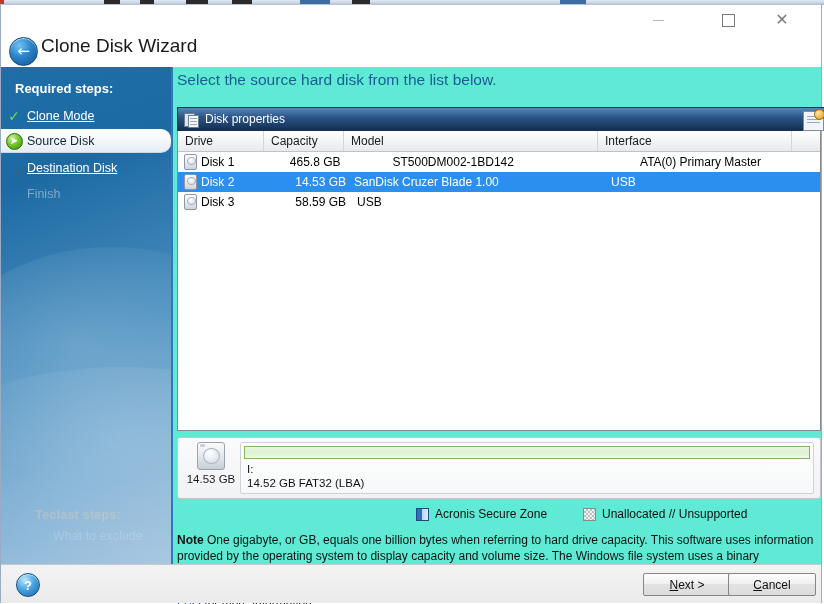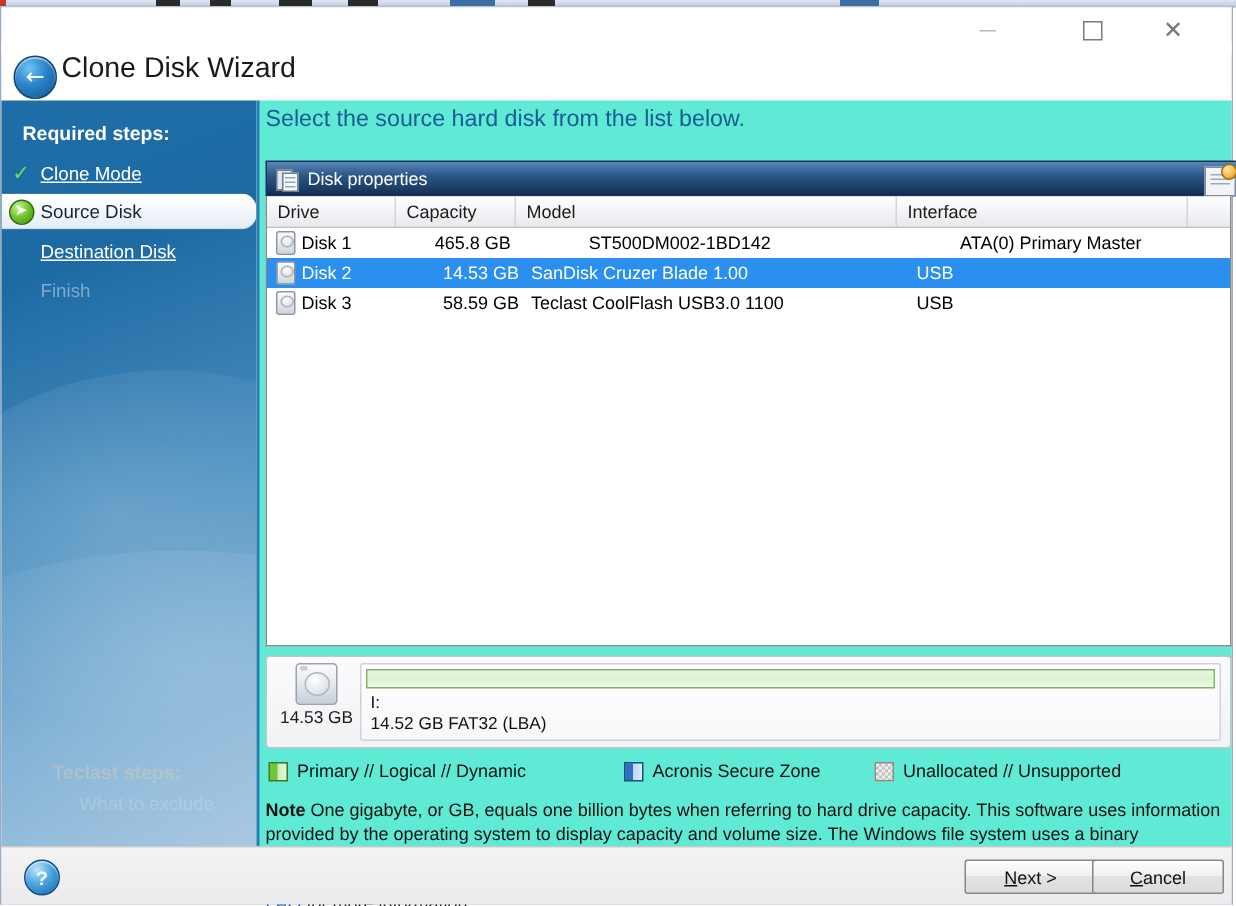--- a/index.html
+++ b/index.html
@@ -363,45 +363,40 @@
         <span class="cell" style="width:254px;padding-left:4px;">SanDisk Cruzer Blade 1.00</span>
         <span class="cell" style="width:194px;">USB</span>
       </div>
 
       <div class="trow">
         <span class="diskicon">
             <b></b>
           </span>
         <span class="cell" style="width:69px;padding-left:0;">Disk 3</span>
         <span class="cell right" style="width:80px;">58.59 GB</span>
-        <span class="cell" style="width:254px;padding-left:4px;">Teclast CoolFlash USB3.0 1100</span>
         <span class="cell" style="width:194px;">USB</span>
       </div>
     </div>
 
     <div id="pmap">
       <div id="pm-disk">
         <div class="hd">
             <u></u>
             <b></b>
           </div>
         <div class="cap">14.53 GB</div>
       </div>
       <div id="pm-part">
         <div id="pm-bar"></div>
         <div id="pm-l1">I:</div>
         <div id="pm-l2">14.52 GB  FAT32 (LBA)</div>
       </div>
     </div>
 
     <div id="legend">
-      <div class="lg" id="lg-1">
-        <span class="sw green"></span>
-        <span>Primary // Logical // Dynamic</span>
-      </div>
       <div class="lg" id="lg-2">
         <span class="sw blue"></span>
         <span>Acronis Secure Zone</span>
       </div>
       <div class="lg" id="lg-3">
         <span class="sw grey"></span>
         <span>Unallocated // Unsupported</span>
       </div>
     </div>
 

